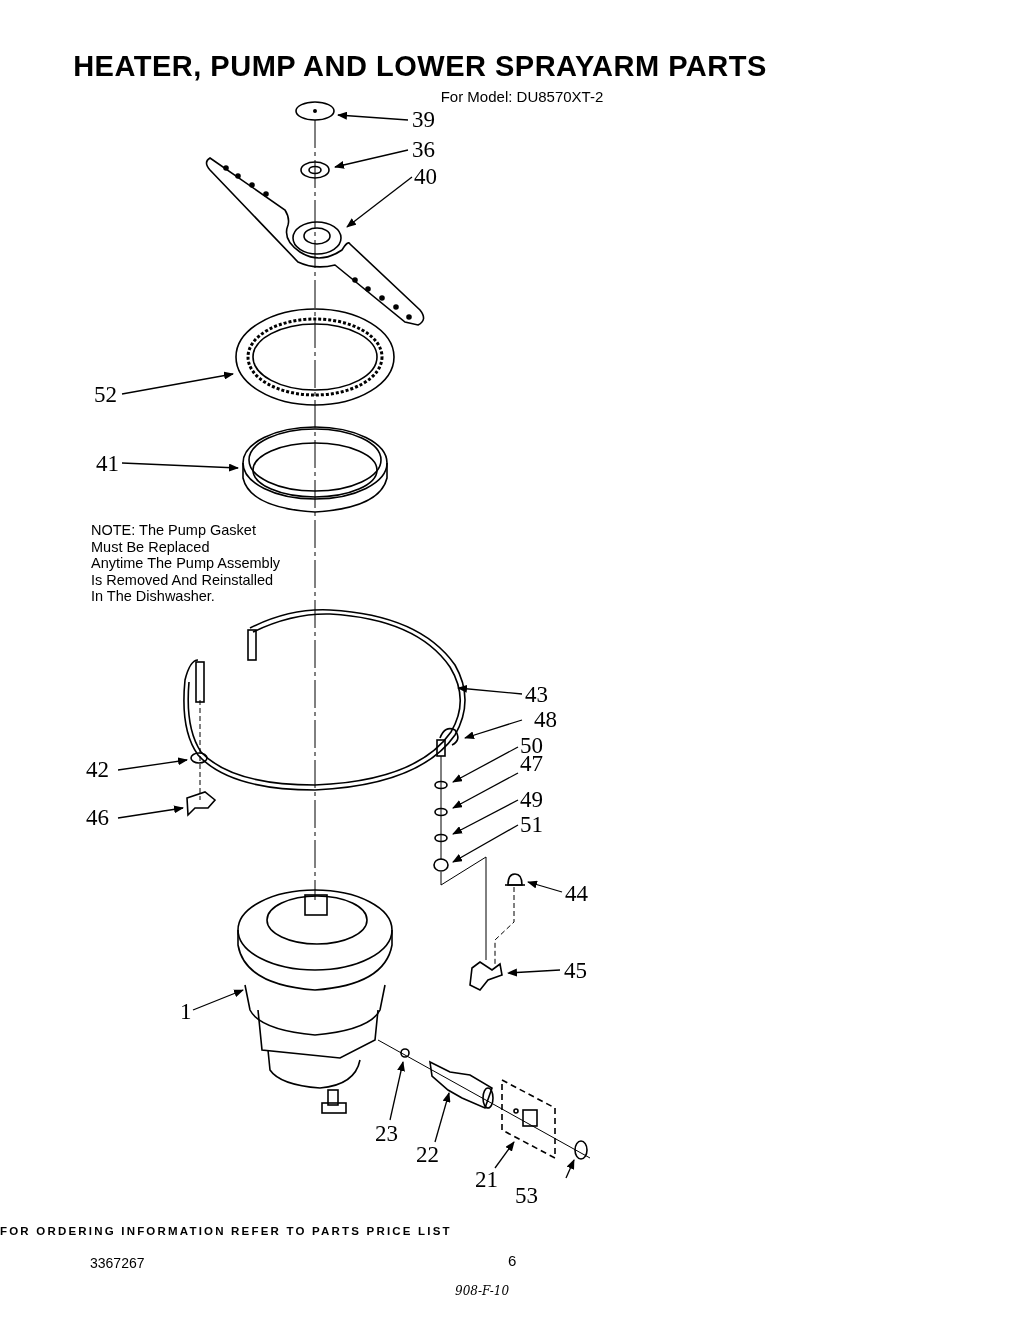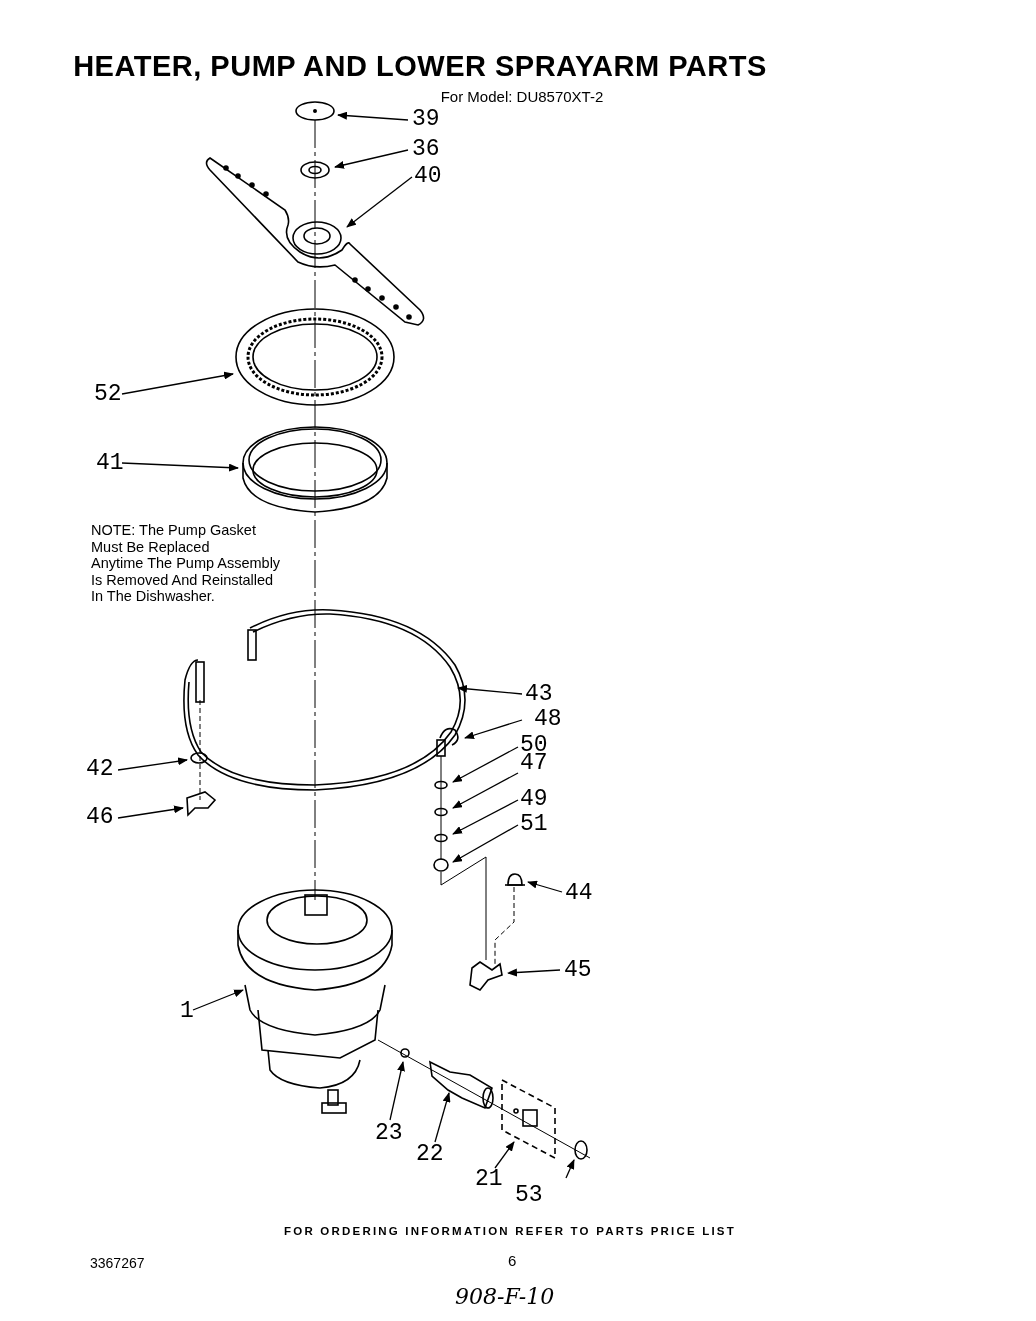--- a/index.html
+++ b/index.html
@@ -1,25 +1,25 @@
 <!DOCTYPE html>
 <html><head>
 <meta charset="utf-8">
 <style>
   html, body { margin:0; padding:0; background:#ffffff; }
   body { width:1036px; height:1321px; position:relative; overflow:hidden; color:#000; }
   .abs { position:absolute; }
   .title { left:0; width:840px; top:50px; text-align:center; font-family:"Liberation Sans", sans-serif; font-weight:bold; font-size:29px; letter-spacing:0.5px; }
   .model { left:0; width:1036px; top:88px; text-align:center; font-family:"Liberation Sans", sans-serif; font-size:15px; padding-left:4px; }
   .note { left:91px; top:522px; font-family:"Liberation Sans", sans-serif; font-size:14.5px; line-height:16.5px; white-space:pre-line; }
-  .callout { font-family:Liberation Mono, monospace; font-size:23px; line-height:23px; }
-  .footer { left:0; width:1020px; top:1225px; text-align:center; font-family:"Liberation Sans", sans-serif; font-weight:bold; font-size:11.5px; letter-spacing:2.2px; }
+  .callout { font-family:Liberation Serif, serif; font-size:23px; line-height:23px; }
+  .footer { left:0; width:1020px; top:1225px; text-align:left; font-family:"Liberation Sans", sans-serif; font-weight:bold; font-size:11.5px; letter-spacing:2.2px; }
   .docnum { left:90px; top:1255px; font-family:"Liberation Sans", sans-serif; font-size:14px; }
   .pagenum { left:508px; top:1252px; font-family:"Liberation Sans", sans-serif; font-size:15px; }
-  .handwrite { left:455px; top:1284px; font-family:"DejaVu Serif", serif; font-style:italic; font-size:22px; }
+  .handwrite { left:455px; top:1284px; font-family:"DejaVu Serif", serif; font-style:italic; font-size:12px; }
   svg.diagram { position:absolute; left:0; top:0; }
 </style>
 </head>
 <body>
 
 <div class="abs title">HEATER, PUMP AND LOWER SPRAYARM PARTS</div>
 <div class="abs model">For Model: DU8570XT-2</div>
 
 <svg class="diagram" width="1036" height="1321" viewBox="0 0 1036 1321" fill="none" stroke="#000" stroke-width="1.6">
   <defs>

